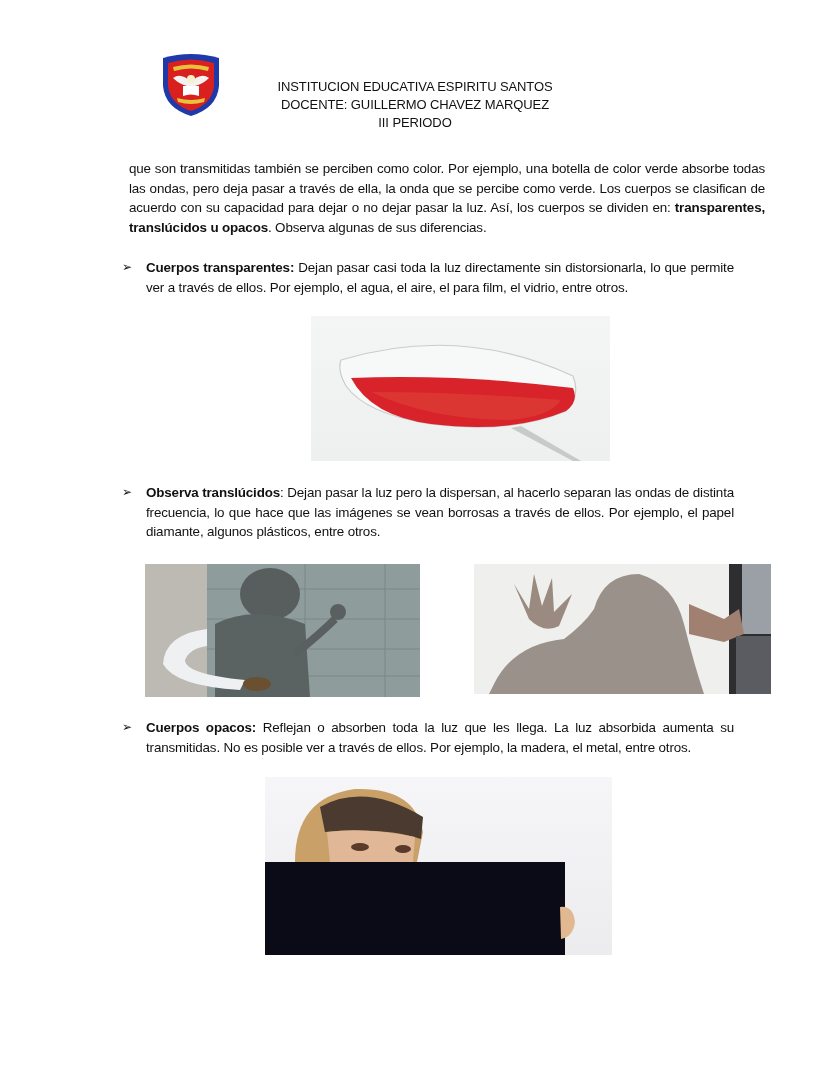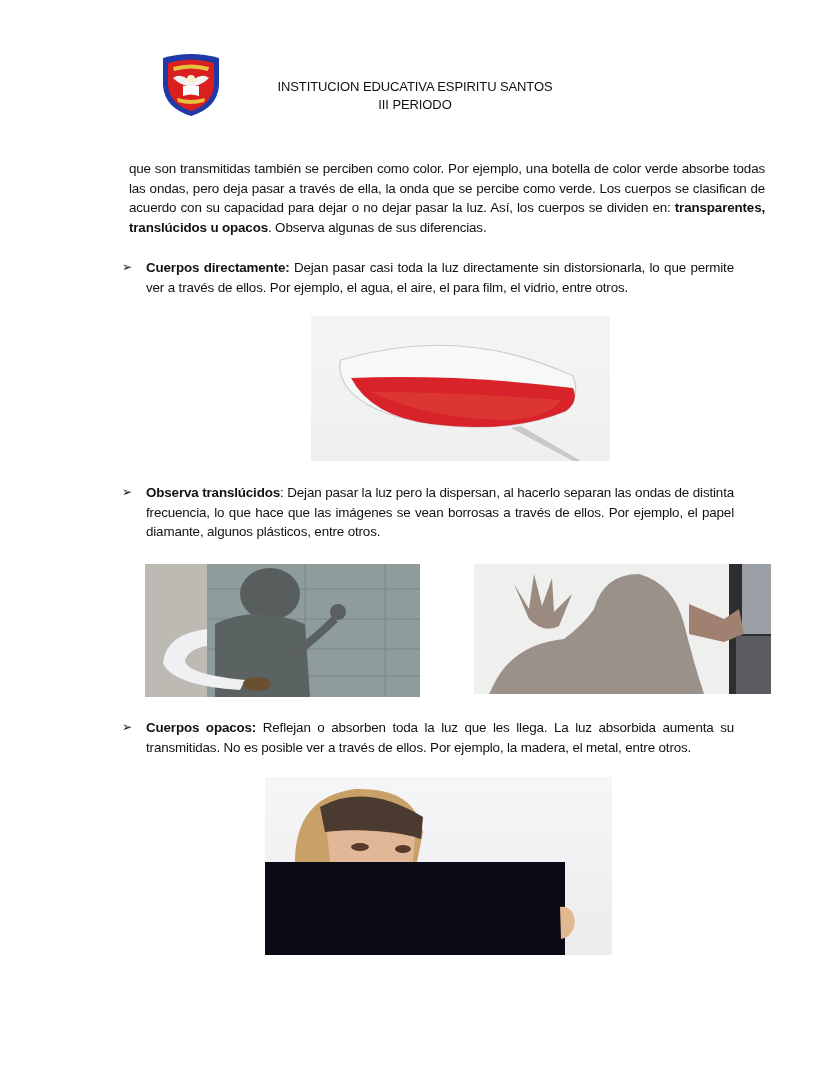--- a/index.html
+++ b/index.html
@@ -28,28 +28,29 @@
     <path d="M14 15 Q32 10 50 15 L49 19 Q32 14 15 19 Z" fill="#e8c23a"></path>
     <path d="M14 26 Q22 20 32 30 Q42 20 50 26 Q44 32 36 34 L28 34 Q20 32 14 26Z" fill="#f2f2f2"></path>
     <circle cx="32" cy="27" r="4" fill="#f7f1c9"></circle>
     <path d="M24 34 L40 34 L40 44 Q32 41 24 44 Z" fill="#fff"></path>
     <path d="M18 46 Q32 50 46 46 L45 50 Q32 54 19 50 Z" fill="#e8c23a"></path>
   </svg>
 </div>
 
 <div class="header">
   <div>INSTITUCION EDUCATIVA ESPIRITU SANTOS</div>
+  <div>DOCENTE: GUILLERMO CHAVEZ MARQUEZ</div>
   <div>III PERIODO</div>
 </div>
 
 <div class="para intro"><span>que son transmitidas también se perciben como color. Por ejemplo, una botella de color verde absorbe todas las ondas, pero deja pasar a través de ella, la onda que se percibe como verde. Los cuerpos se clasifican de acuerdo con su capacidad para dejar o no dejar pasar la luz. Así, los cuerpos se dividen en: </span><b>transparentes, translúcidos u opacos</b><span>. Observa algunas de sus diferencias.</span></div>
 
 <div class="bullet b1">
   <span class="arrow">➢</span>
-  <span class="text"><b>Cuerpos directamente:</b><span> Dejan pasar casi toda la luz directamente sin distorsionarla, lo que permite ver a través de ellos. Por ejemplo, el agua, el aire, el para film, el vidrio, entre otros.</span></span>
+  <span class="text"><b>Cuerpos transparentes:</b><span> Dejan pasar casi toda la luz directamente sin distorsionarla, lo que permite ver a través de ellos. Por ejemplo, el agua, el aire, el para film, el vidrio, entre otros.</span></span>
 </div>
 
 <div class="img wine">
   <svg width="299" height="145" viewBox="0 0 299 145">
     <path d="M30 44 Q150 8 262 60 Q270 80 255 95 Q200 118 120 108 Q55 98 35 70 Q26 54 30 44Z" fill="#f7f8f8" stroke="#c9cccc" stroke-width="1.2"></path>
     <path d="M40 62 Q150 58 262 72 Q268 86 255 95 Q200 118 120 108 Q60 100 40 62Z" fill="#d8232a"></path>
     <path d="M60 76 Q150 76 250 84 Q240 100 200 104 Q120 104 60 76Z" fill="#e0423a" opacity="0.6"></path>
     <path d="M200 112 L262 145 L270 145 L210 110Z" fill="#c8c9c9"></path>
   </svg>
 </div>

